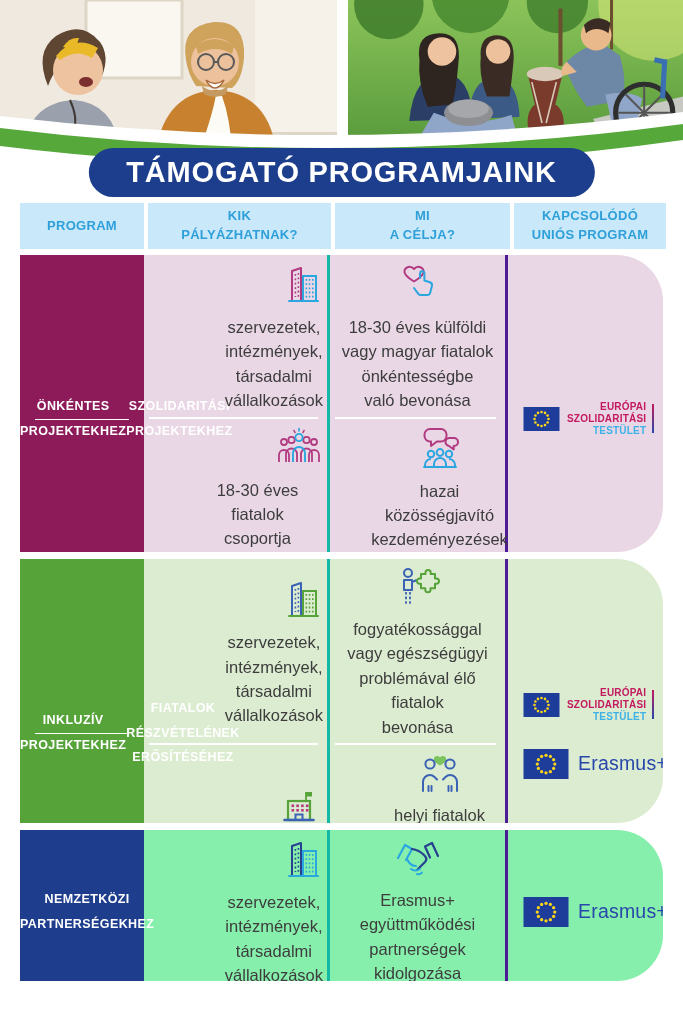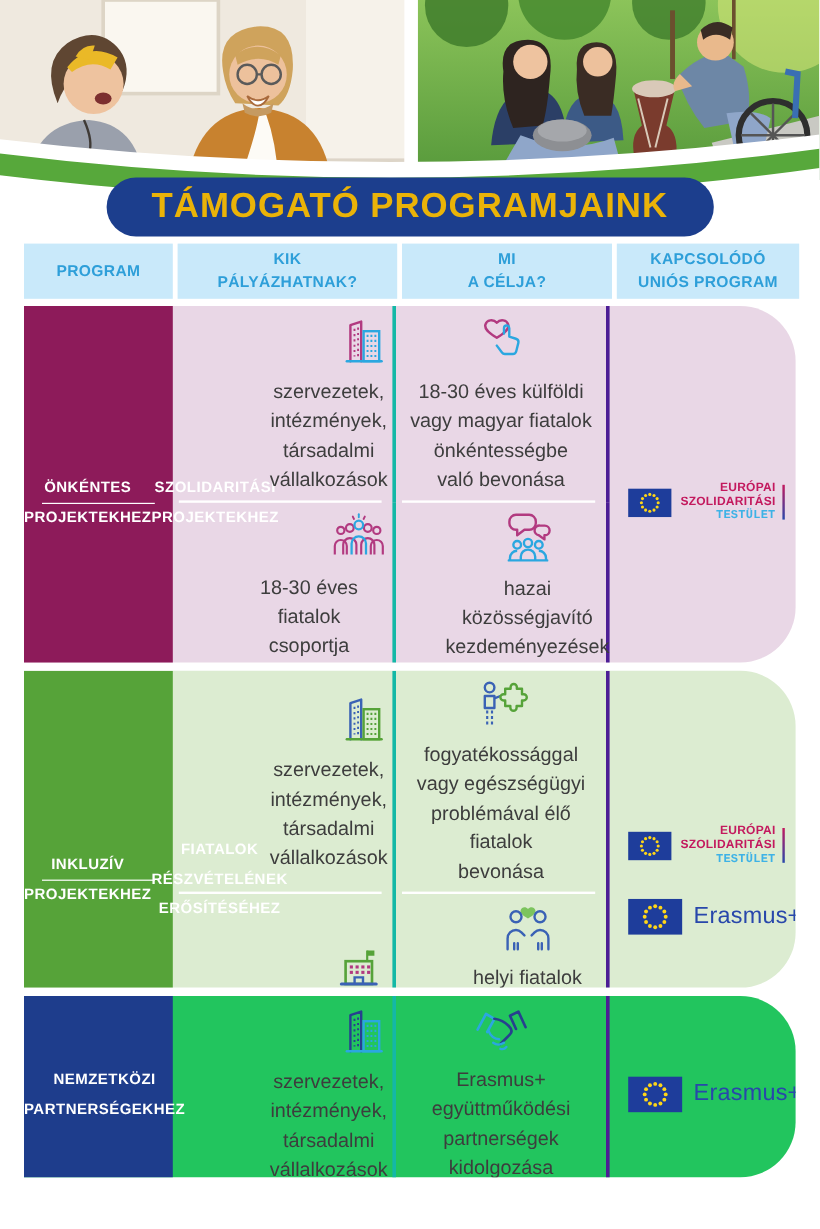--- a/index.html
+++ b/index.html
@@ -16,21 +16,21 @@
   .hero { position: relative; height: 150px; display: flex; gap: 11px; background:#fff; }
   .photo { height: 150px; overflow: hidden; position: relative; }
   .photo svg { display:block; width:100%; height:100%; }
   .photo-left { width: 337px; }
   .photo-right { flex: 1; }
   .swoosh { position:absolute; left:0; bottom:-10px; width:683px; height:58px; z-index:2; }
 
   .title-pill {
     position:absolute; top:148px; left:50%; transform:translateX(-50%);
     height:49px; padding: 0 38px; border-radius: 26px;
-    background:#1c3e8d; color:#eab308; display:flex; align-items:center; justify-content:center;
+    background:#1c3e8d; color:#ffffff; display:flex; align-items:center; justify-content:center;
     font-size:29px; font-weight:bold; letter-spacing:0.8px; white-space:nowrap; z-index:5;
   }
 
   
   .thead {
     margin: 53px 20px 0 20px;
     display:grid; grid-template-columns: 124px 183px 175px 152px; gap: 4px;
   }
   .th {
     background:#c9e9fa; color:#2e9fd9; height:46px;
@@ -40,21 +40,21 @@
   .pre { white-space: pre-line; }
 
   
   .band {
     margin: 0 20px; display:grid; grid-template-columns: 124px 186px 178px 155px;
     position:relative; overflow:hidden; border-radius: 0 46px 46px 0;
   }
   .band.two { grid-template-rows: 1fr 1fr; }
   .sec1 { margin-top:6px; height:297px; background:#e9d7e6; }
   .sec2 { margin-top:7px; height:264px; background:#dcecd1; }
-  .sec3 { margin-top:7px; height:151px; background:#22c55e; }
+  .sec3 { margin-top:7px; height:151px; background:#86efac; }
 
   .prog-col { grid-column:1; grid-row:1 / -1; position:relative;
     display:flex; align-items:stretch; justify-content:space-around; }
   .sec1 .prog-col { background:#8d1b5a; }
   .sec2 .prog-col { background:#56a339; }
   .sec3 .prog-col { background:#1e3d8c; }
   .prog-label {
     color:#fff; font-weight:bold; font-size:12.5px; letter-spacing:0.4px;
     line-height:1.95; text-align:center; flex:1; display:flex; align-items:center; justify-content:center;
   }
@@ -75,21 +75,21 @@
     grid-column:4; grid-row:1 / -1;
     display:flex; flex-direction:column; justify-content:center; align-items:flex-start;
     gap:26px; padding-left:15px;
   }
 
   
   .logo { display:flex; align-items:center; }
   .eu-flag { width:37px; height:24px; flex:none; display:block; }
   .esc .esc-text { margin-left:7px; display:flex; flex-direction:column; }
   .esc .esc-text span { font-size:10px; font-weight:bold; letter-spacing:0.2px; line-height:1.18; color:#c3195e;text-align:right; }
-  .esc .esc-text span.blu { color:#3eb2e6;font-family:Liberation Mono, monospace; }
+  .esc .esc-text span.blu { color:#3eb2e6; }
   .esc-bar { width:2px; height:29px; margin-left:6px; background:linear-gradient(#c3195e,#2847ab); }
   .erasmus .eu-flag { width:46px; height:30px; }
   .erasmus-text { margin-left:9px; font-size:19.5px; font-weight:500; color:#2847ab; letter-spacing:0.2px; }
 
   .icon { display:block; }
 </style>
 </head>
 <body>
 
 <div class="page">

